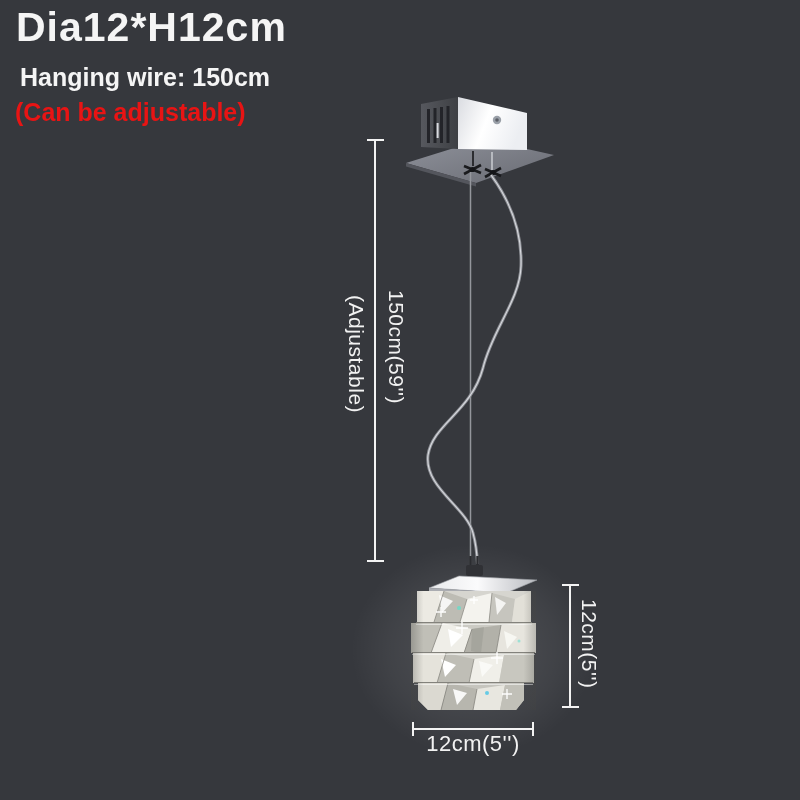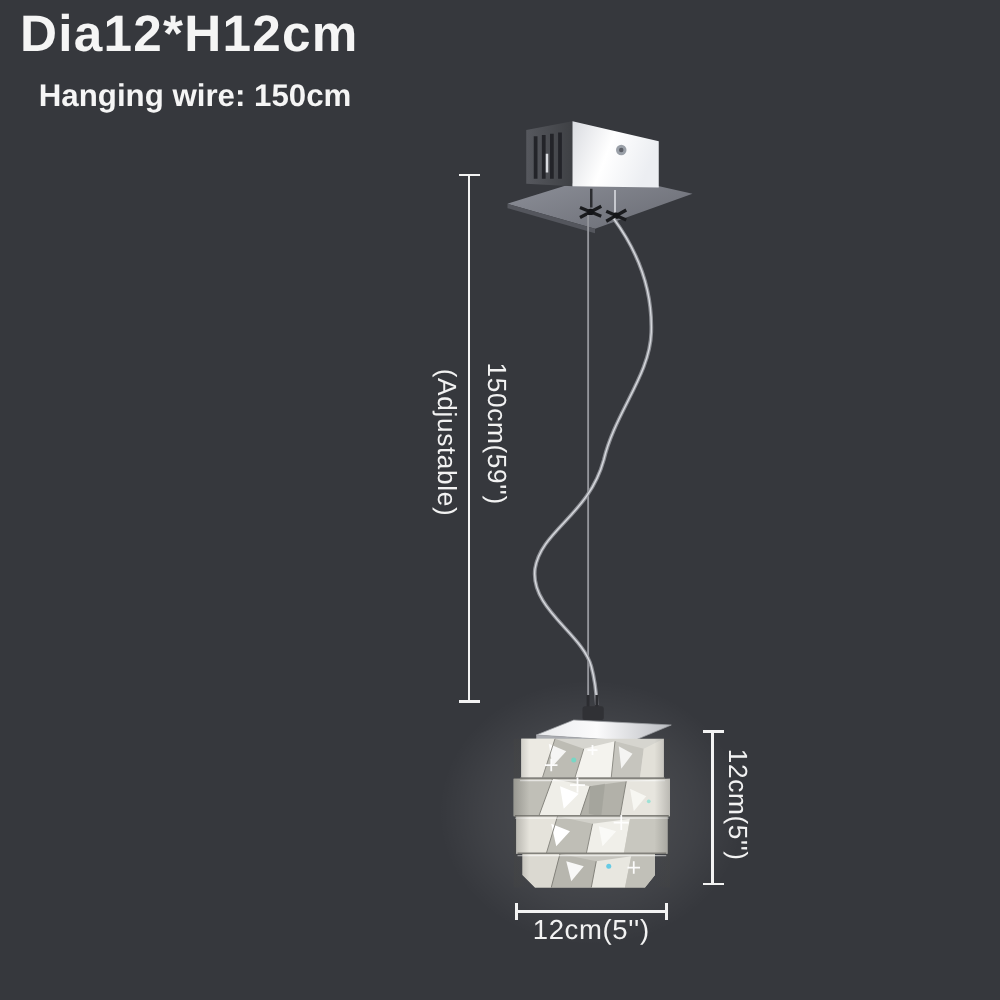--- a/index.html
+++ b/index.html
@@ -7,21 +7,21 @@
     width:800px; height:800px;
     background:#36383d;
     font-family:"Liberation Sans", sans-serif;
     overflow:hidden;
   }
   .scene { position:relative; width:800px; height:800px; background:#36383d; }
   .scene svg { position:absolute; left:0; top:0; }
 
   .hdr { position:absolute; color:#f5f5f5; white-space:nowrap; }
   .hdr-title { left:16px; top:4px; font-size:41px; font-weight:700; letter-spacing:1px; }
-  .hdr-spec1 { left:20px; top:63px; font-size:25px; font-weight:700;margin-left:11px; }
+  .hdr-spec1 { left:20px; top:63px; font-size:25px; font-weight:700; }
   .hdr-spec2 { left:15px; top:98px; font-size:25px; font-weight:700; color:#e81414; }
   .hdr-spec3 { left:21px; top:135px; font-size:25px; font-weight:700; }
 
   .dim-v {
     position:absolute;
     writing-mode:vertical-rl;
     text-orientation:mixed;
     color:#f2f2f2;
     font-size:21px;
     letter-spacing:0.5px;
@@ -175,18 +175,19 @@
     </g>
     <g stroke="#f3f3f3" stroke-width="2" shape-rendering="crispEdges">
       <line x1="413" y1="729" x2="533" y2="729"></line>
       <line x1="413" y1="722" x2="413" y2="736"></line>
       <line x1="533" y1="722" x2="533" y2="736"></line>
     </g>
   </svg>
 
   <div class="hdr hdr-title">Dia12*H12cm</div>
   <div class="hdr hdr-spec1">Hanging wire: 150cm</div>
+  <div class="hdr hdr-spec2">(Can be adjustable)</div>
 
   <div class="dim-v label-wire-length">150cm(59'')</div>
   <div class="dim-v label-wire-adjustable">(Adjustable)</div>
   <div class="dim-v label-lamp-height">12cm(5'')</div>
   <div class="dim-h label-lamp-width">12cm(5'')</div>
 </div>
 
 </body></html>

